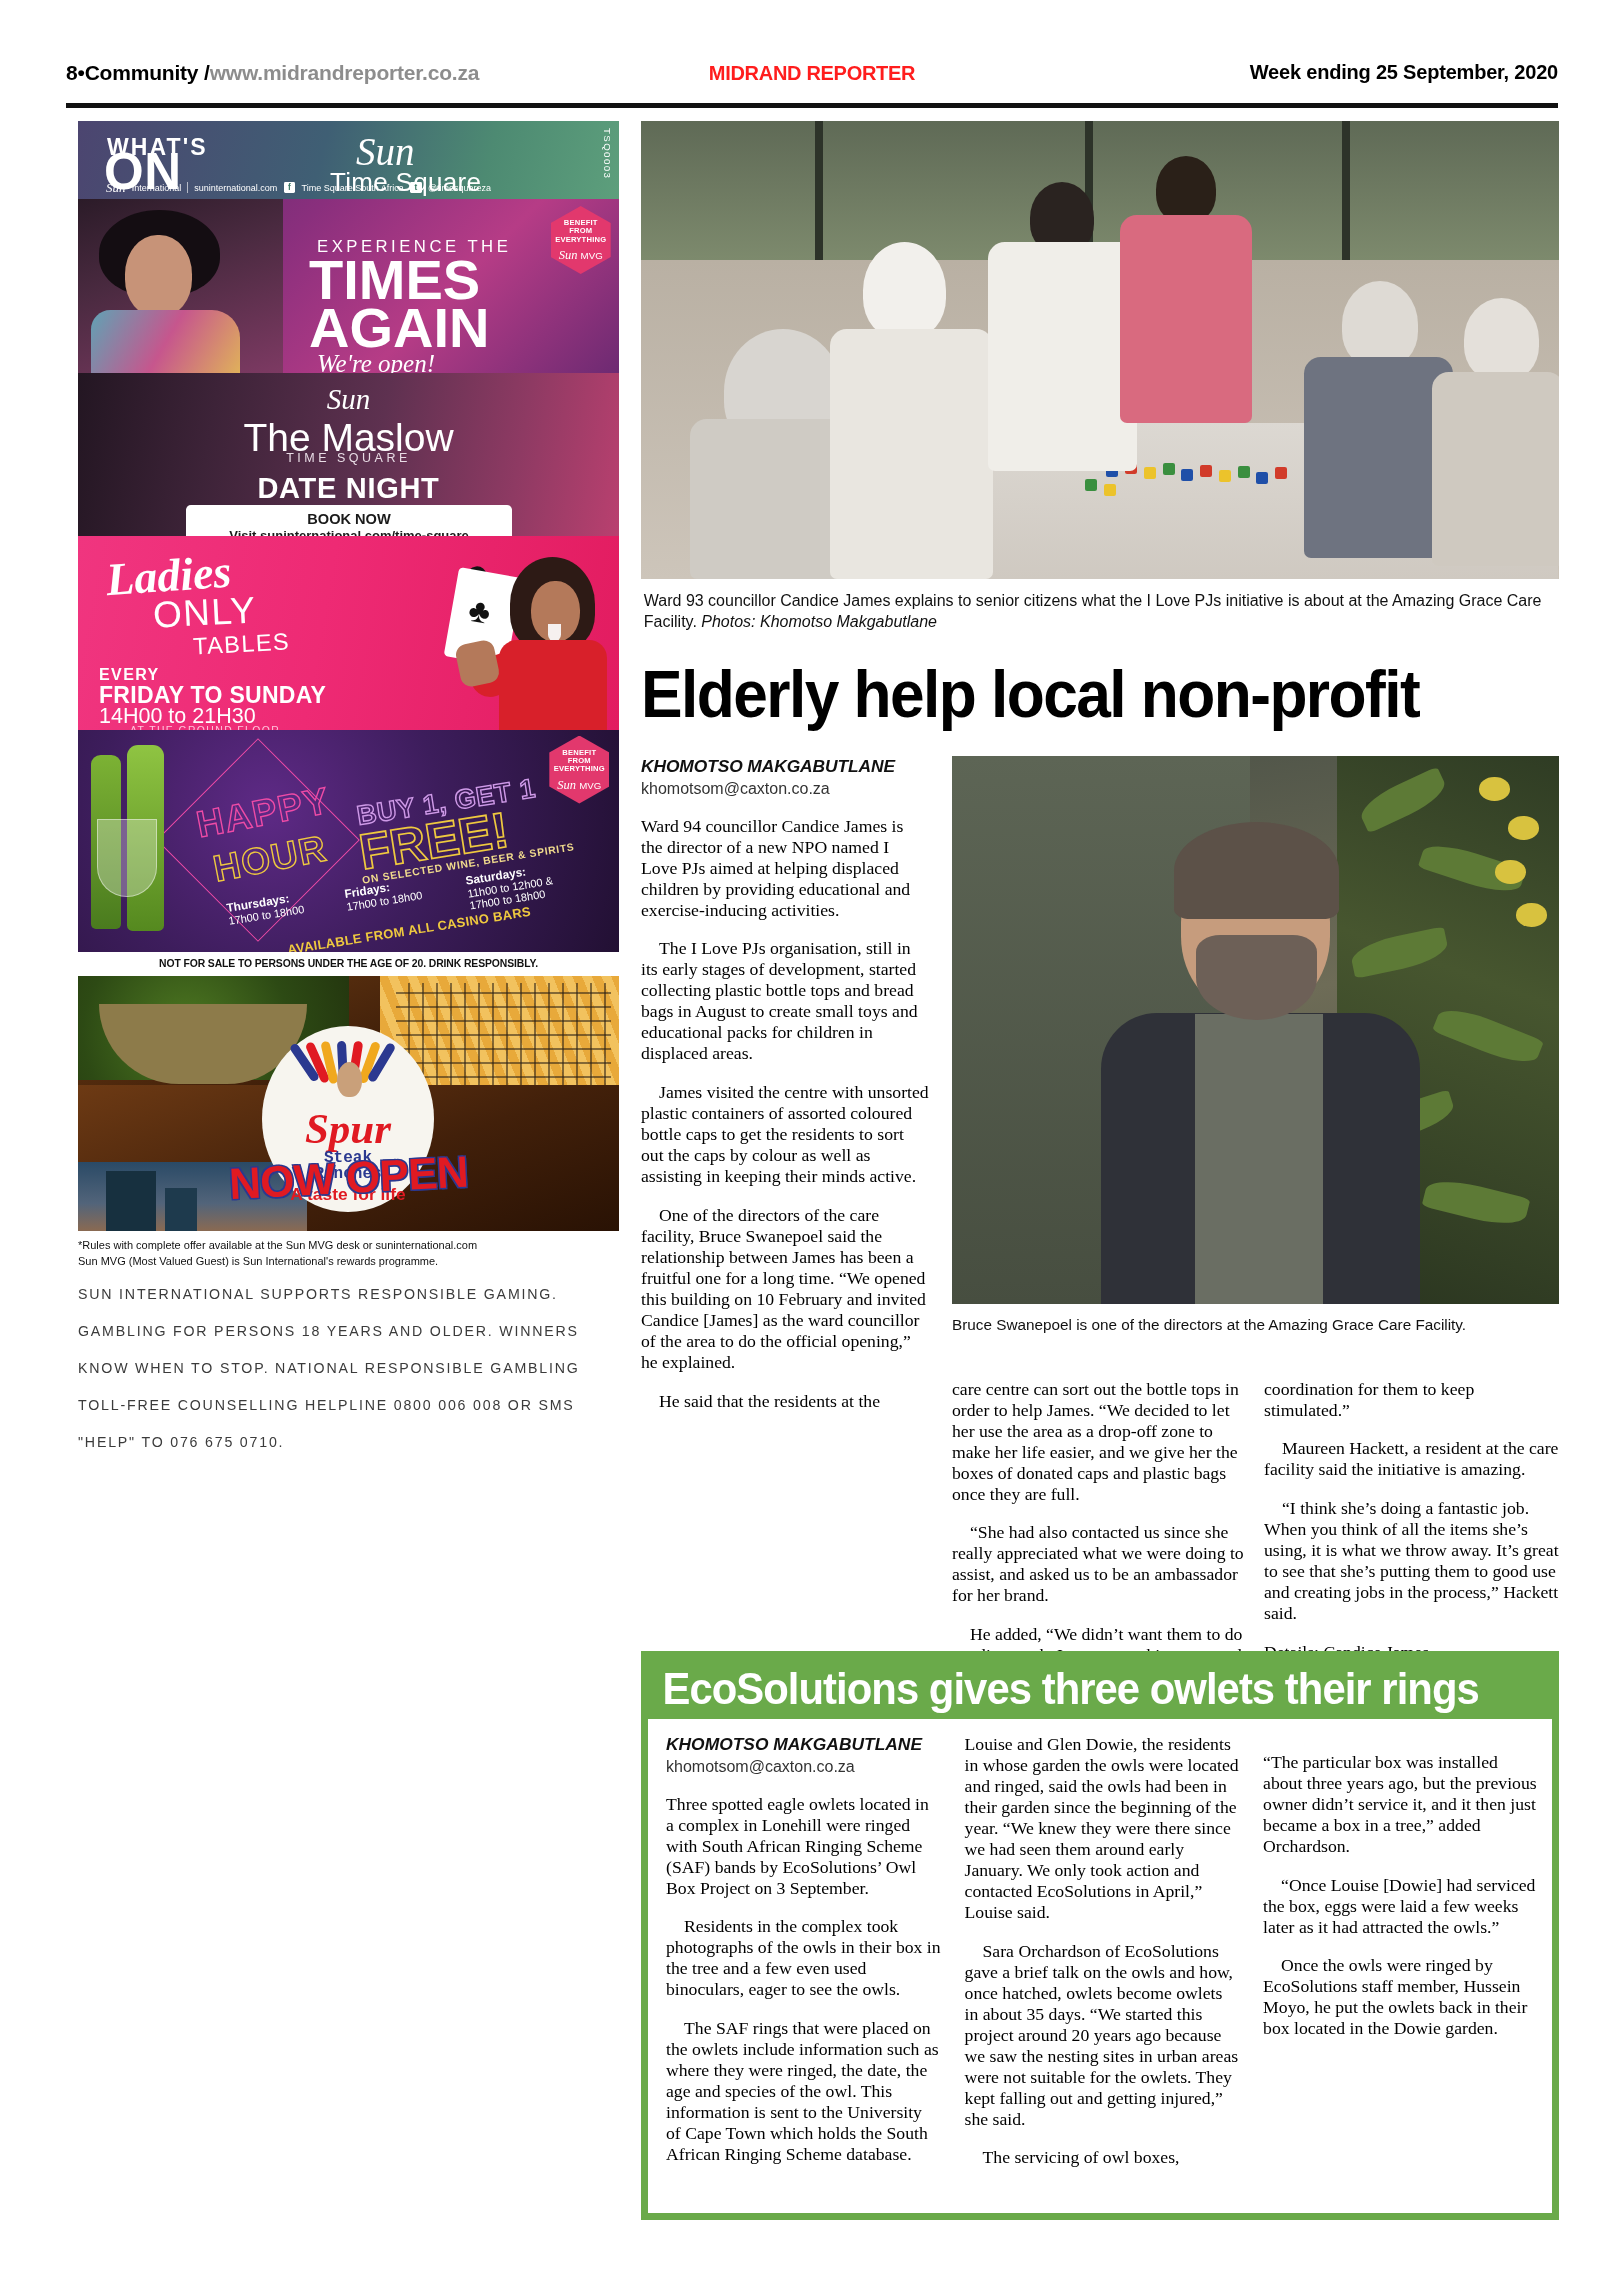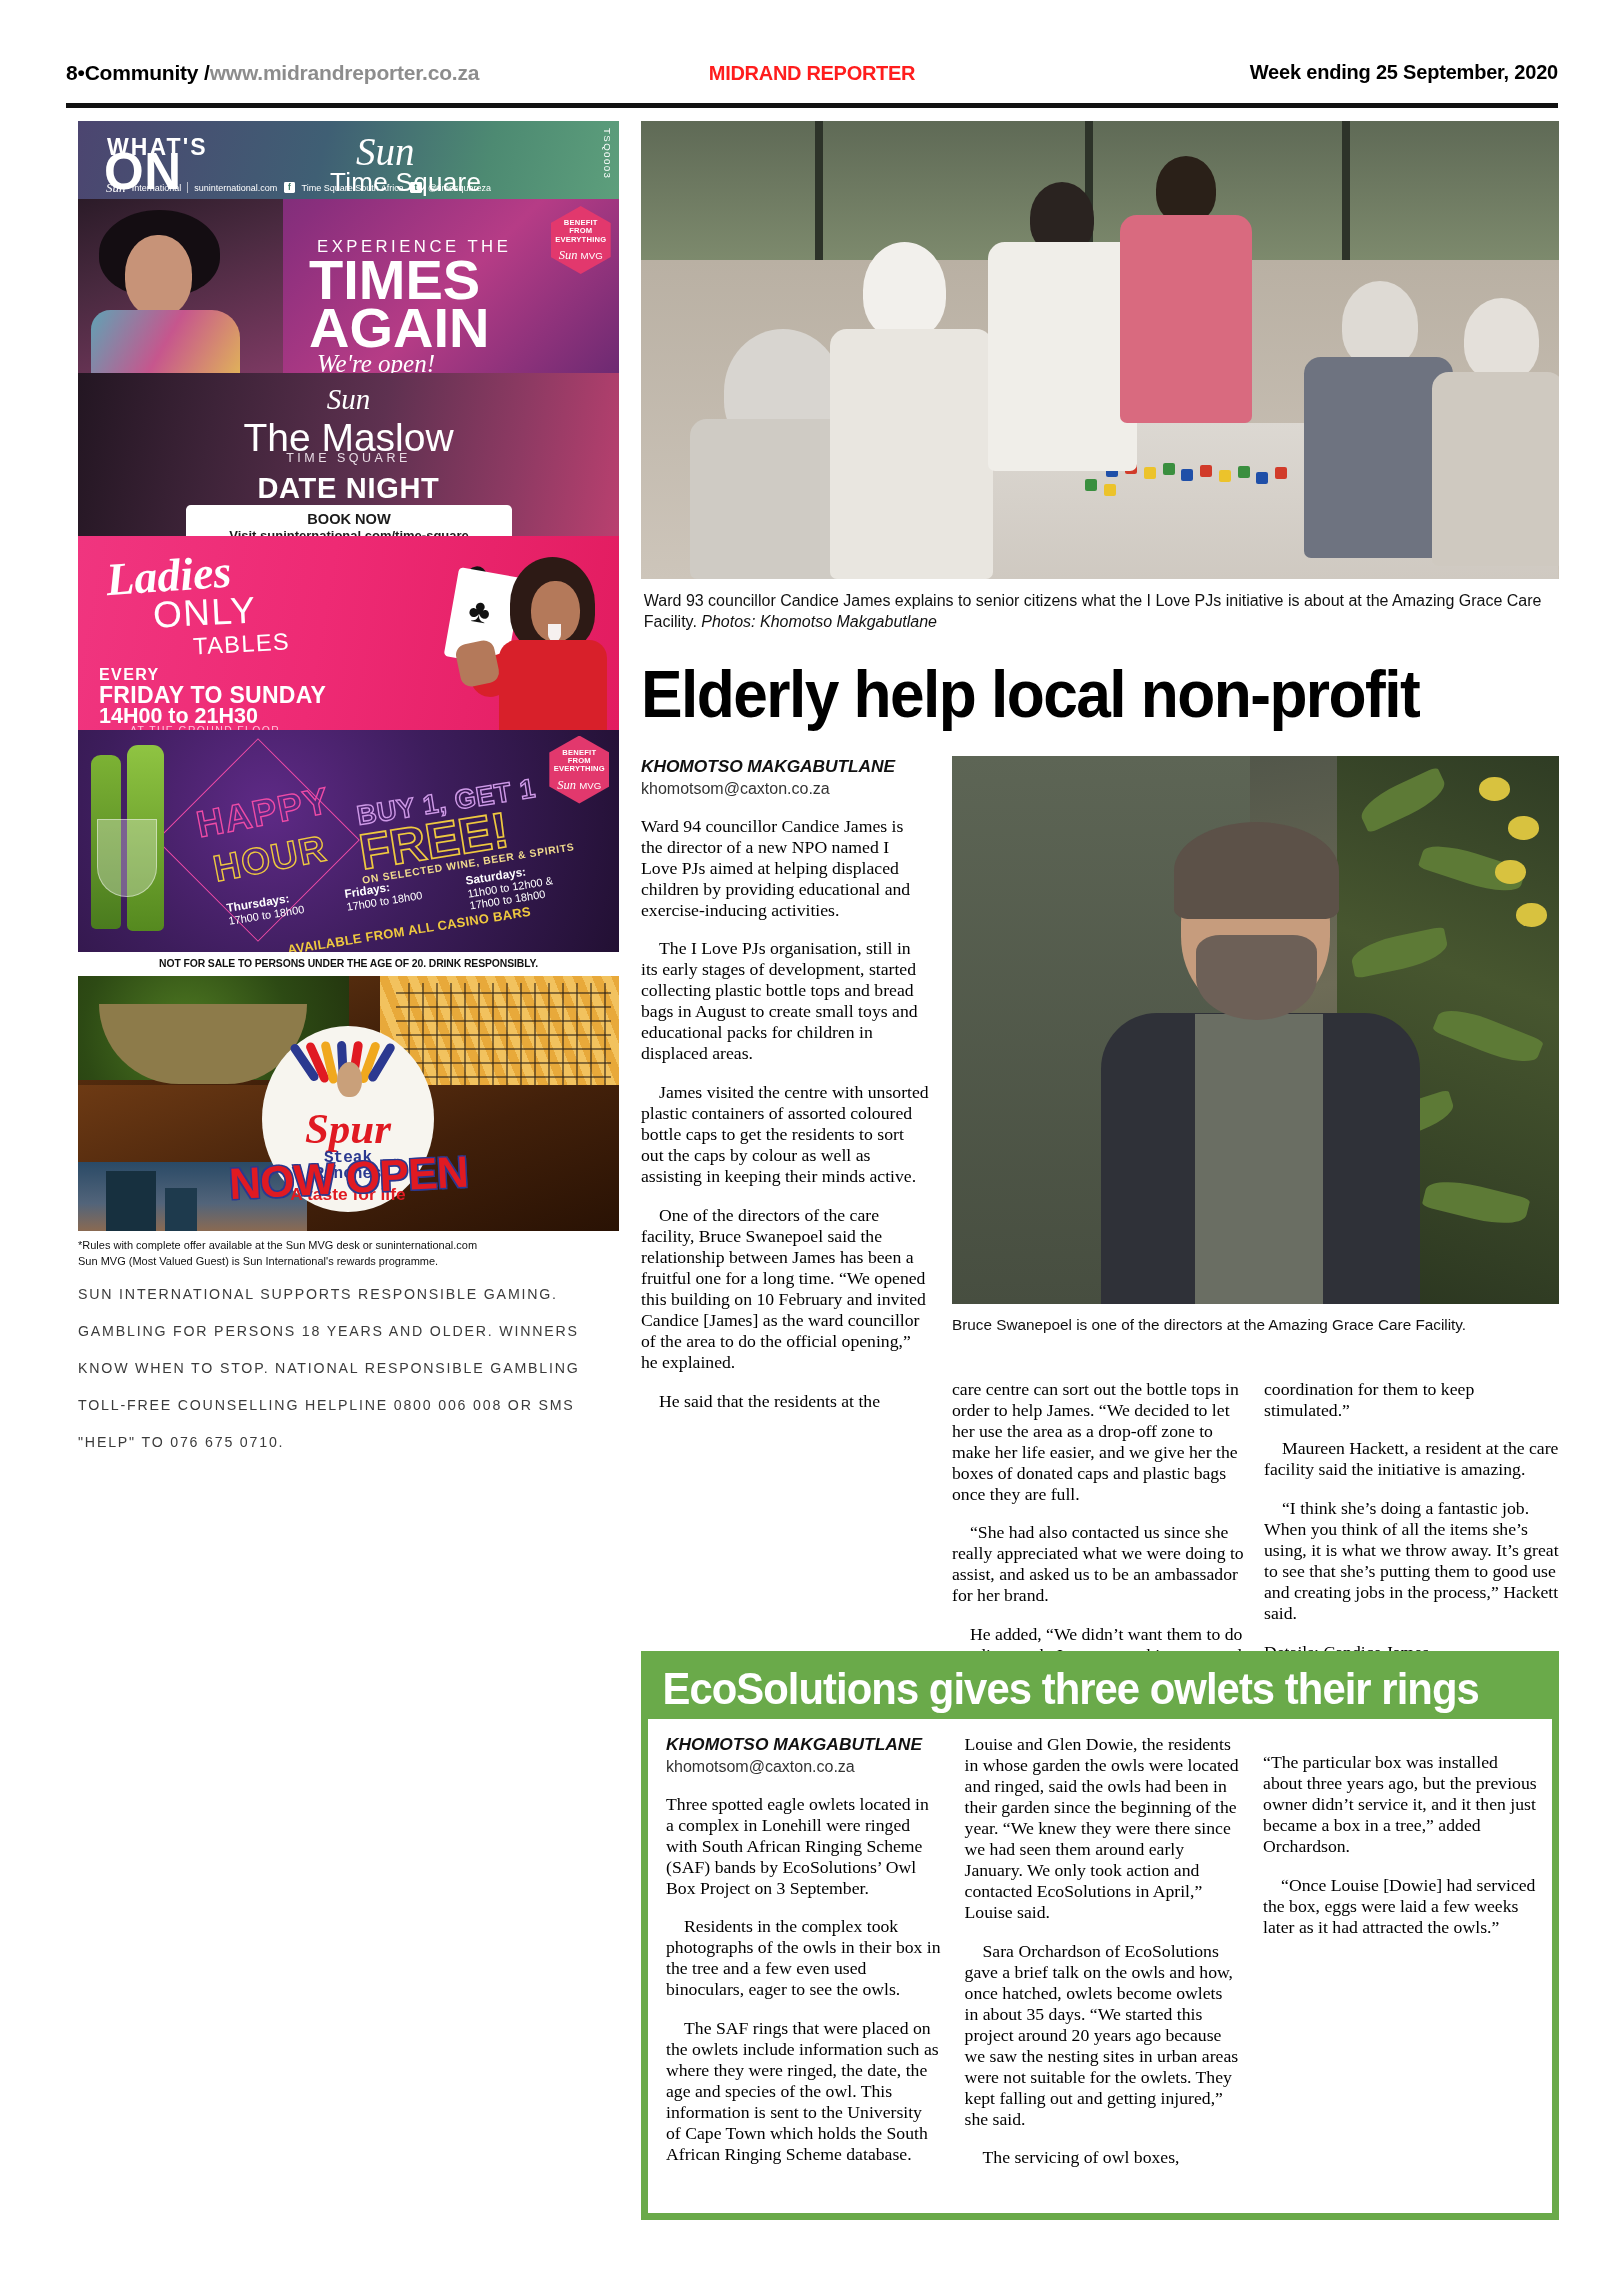--- a/index.html
+++ b/index.html
@@ -65,21 +65,21 @@
   .ms-btn .b1{font-family:"Liberation Sans",sans-serif;font-weight:bold;font-size:14.6px;color:#1a1a1a;}
   .ms-btn .b2{font-family:"Liberation Sans",sans-serif;font-weight:bold;font-size:13px;color:#1a1a1a;margin-top:1.4px;}
 
   
   .ad-ladies{height:194px;background:linear-gradient(100deg,#f0357f 0%,#ee2a74 45%,#e21c60 100%);}
   .lo-ladies{position:absolute;left:28px;top:12.5px;font-family:"Liberation Serif",serif;font-style:italic;font-weight:bold;font-size:46px;color:#fff;transform:rotate(-4deg);}
   .lo-only{position:absolute;left:75px;top:56px;font-family:"Liberation Sans",sans-serif;font-size:37px;color:#fff;transform:rotate(-3deg);letter-spacing:1.4px;}
   .lo-tables{position:absolute;left:115px;top:95px;font-family:"Liberation Sans",sans-serif;font-size:23.6px;color:#fff;transform:rotate(-3deg);letter-spacing:1.4px;}
   .lo-every{position:absolute;left:21px;top:130px;font-family:"Liberation Sans",sans-serif;font-weight:bold;font-size:16px;color:#fff;letter-spacing:1.4px;}
   .lo-days{position:absolute;left:21px;top:146px;font-family:"Liberation Sans",sans-serif;font-weight:bold;font-size:23px;color:#fff;letter-spacing:0.3px;}
-  .lo-time{position:absolute;left:21px;top:168px;font-family:"Liberation Sans",sans-serif;font-weight:bold;font-size:21.5px;color:#fff;}
+  .lo-time{position:absolute;left:21px;top:168px;font-family:"Liberation Sans",sans-serif;font-weight:normal;font-size:21.5px;color:#fff;}
   .lo-floor{position:absolute;left:52px;top:171px;font-family:"Liberation Sans",sans-serif;font-size:10.4px;color:#ffc4dc;letter-spacing:1.4px;}
   .lo-card{position:absolute;right:104px;top:36px;width:64px;height:90px;background:#fff;border-radius:4.2px;transform:rotate(10deg);}
   .lo-clubA{position:absolute;left:16.7px;top:23.6px;font-size:33px;color:#111;line-height:1;}
   .lo-clubbig{position:absolute;right:117px;top:12.5px;font-size:73px;color:#131313;line-height:1;transform:rotate(-6deg);}
   .lo-person{position:absolute;right:7px;top:21px;width:121px;height:174px;}
   .lo-hair{position:absolute;left:19.4px;top:0;width:85px;height:94px;border-radius:52% 52% 40% 40%;background:#2d1a15;}
   .lo-face{position:absolute;left:40px;top:23.6px;width:49px;height:61px;border-radius:48%;background:#b4795a;}
   .lo-tongue{position:absolute;left:57px;top:67px;width:13px;height:16.7px;border-radius:0 0 6.2px 6.2px;background:#f6f0ef;}
   .lo-torso{position:absolute;left:8.3px;top:83px;width:108px;height:90px;border-radius:18px 18px 0 0;background:#d8202a;}
   .lo-arm{position:absolute;left:-21px;top:97px;width:64px;height:39px;border-radius:19.4px;background:#d8202a;transform:rotate(-18deg);}
@@ -443,18 +443,19 @@
         <p class="body-p">The SAF rings that were placed on the owlets include information such as where they were ringed, the date, the age and species of the owl. This information is sent to the University of Cape Town which holds the South African Ringing Scheme database.</p>
       </div>
       <div class="ecocol">
         <p class="body-p" style="margin-top:0">Louise and Glen Dowie, the residents in whose garden the owls were located and ringed, said the owls had been in their garden since the beginning of the year. “We knew they were there since we had seen them around early January. We only took action and contacted EcoSolutions in April,” Louise said.</p>
         <p class="body-p">Sara Orchardson of EcoSolutions gave a brief talk on the owls and how, once hatched, owlets become owlets in about 35 days. “We started this project around 20 years ago because we saw the nesting sites in urban areas were not suitable for the owlets. They kept falling out and getting injured,” she said.</p>
         <p class="body-p">The servicing of owl boxes,</p>
       </div>
       <div class="ecocol">
         <p class="body-p">“The particular box was installed about three years ago, but the previous owner didn’t service it, and it then just became a box in a tree,” added Orchardson.</p>
         <p class="body-p">“Once Louise [Dowie] had serviced the box, eggs were laid a few weeks later as it had attracted the owls.”</p>
+        <p class="body-p">Once the owls were ringed by EcoSolutions staff member, Hussein Moyo, he put the owlets back in their box located in the Dowie garden.</p>
       </div>
     </div>
   </div>
 
 </div>
 
 
 </body></html>

